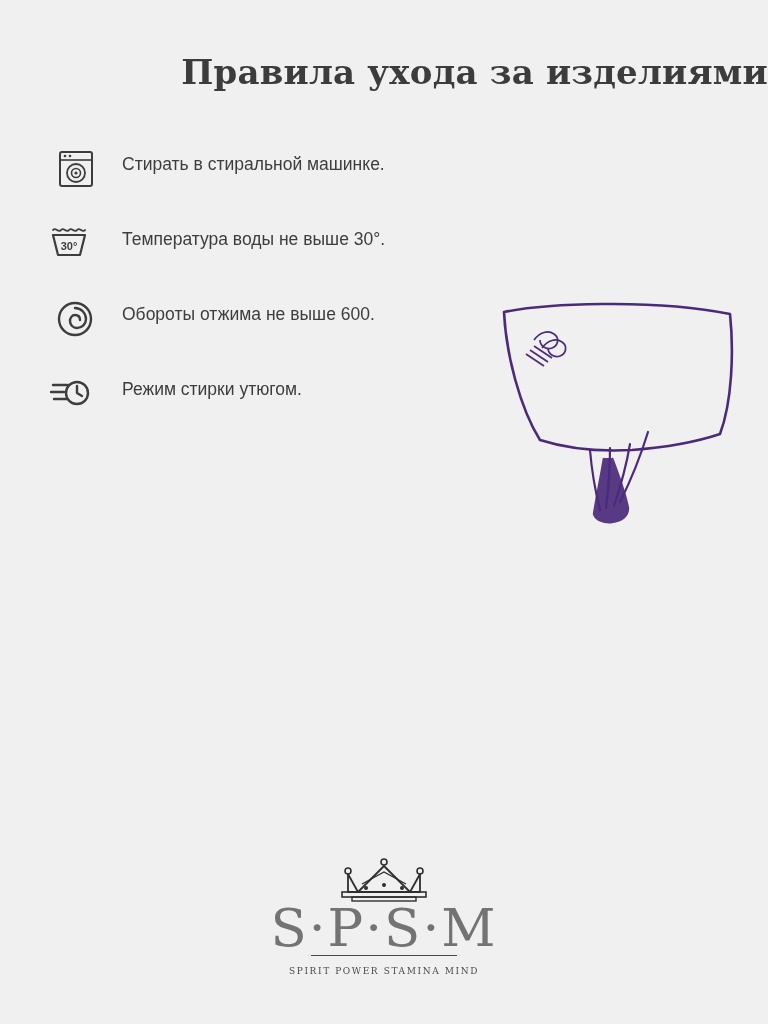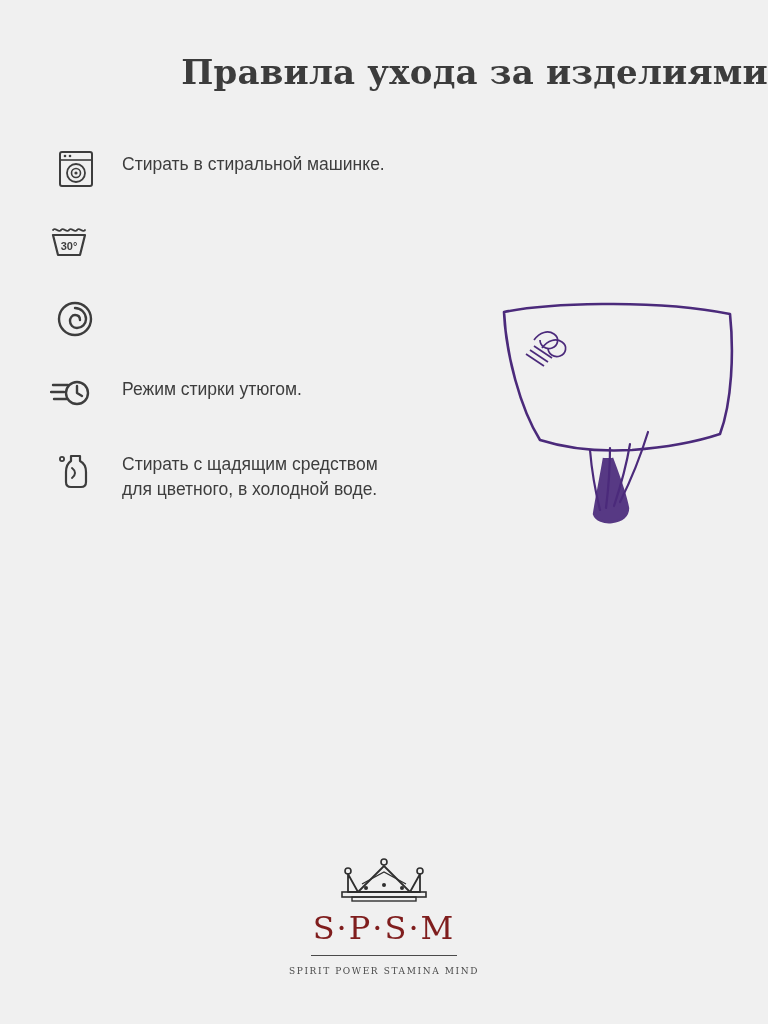--- a/index.html
+++ b/index.html
@@ -74,23 +74,23 @@
   .logo {
     position: absolute;
     left: 0;
     width: 768px;
     bottom: 48px;
     text-align: center;
   }
   .logo svg { display: block; margin: 0 auto; }
   .logo-word {
     font-family: "DejaVu Serif", serif;
-    font-size: 32px;
+    font-size: 53px;
     letter-spacing: 2px;
-    color: #7f1d1d;
+    color: #737373;
     line-height: 48px;
     margin-top: -2px;
   }
   .logo-tagline {
     font-family: "DejaVu Serif", serif;
     font-size: 9px;
     letter-spacing: 1.6px;
     color: #4a4a4a;
     margin-top: 10px;
   }
@@ -126,55 +126,46 @@
     </div>
 
     <div class="rule">
       <div class="icon">
         <svg width="44" height="34" viewBox="0 0 44 34">
           <path d="M3 5 C3 5 4 3 7 5 C10 7 11 5 11 5 C11 5 12 3 15 5 C18 7 19 5 19 5 C19 5 20 3 23 5 C26 7 27 5 27 5 C27 5 28 3 31 5 C34 7 35 5 35 5" fill="none" stroke="#3d3d3d" stroke-width="1.8" stroke-linecap="round"></path>
           <path d="M3 10 L35 10 L30 30 L8 30 Z" fill="none" stroke="#3d3d3d" stroke-width="2.2" stroke-linejoin="round"></path>
           <text x="19" y="25" font-family="'Liberation Sans', sans-serif" font-size="11" font-weight="bold" fill="#3d3d3d" text-anchor="middle">30°</text>
         </svg>
       </div>
+      <div class="text">Температура воды не выше 30°.</div>
     </div>
 
     <div class="rule">
       <div class="icon">
         <svg width="38" height="38" viewBox="0 0 38 38">
           <circle cx="19" cy="19" r="16" fill="none" stroke="#3d3d3d" stroke-width="2.4"></circle>
           <path d="M19 8 C25 8 30 13 30 19 C30 24 26 28 21 28 C17 28 14 25 14 21 C14 18 16 15 19 15 C22 15 24 17 24 20" fill="none" stroke="#3d3d3d" stroke-width="2.4" stroke-linecap="round"></path>
         </svg>
       </div>
+      <div class="text">Обороты отжима не выше 600.</div>
     </div>
 
     <div class="rule">
       <div class="icon">
         <svg width="44" height="34" viewBox="0 0 44 34">
           <circle cx="27" cy="18" r="11" fill="none" stroke="#3d3d3d" stroke-width="2.4"></circle>
           <path d="M27 11 L27 18 L32 21" fill="none" stroke="#3d3d3d" stroke-width="2.4" stroke-linecap="round" stroke-linejoin="round"></path>
           <line x1="3" y1="10" x2="18" y2="10" stroke="#3d3d3d" stroke-width="2.4" stroke-linecap="round"></line>
           <line x1="1" y1="17" x2="14" y2="17" stroke="#3d3d3d" stroke-width="2.4" stroke-linecap="round"></line>
           <line x1="4" y1="24" x2="17" y2="24" stroke="#3d3d3d" stroke-width="2.4" stroke-linecap="round"></line>
         </svg>
       </div>
       <div class="text">Режим стирки утюгом.</div>
     </div>
 
-    <div class="rule">
-      <div class="icon">
-        <svg width="36" height="40" viewBox="0 0 36 40">
-          <path d="M13 6 L22 6 L22 11 C26 13 28 17 28 22 L28 32 C28 35 26 37 23 37 L13 37 C10 37 8 35 8 32 L8 22 C8 17 10 13 13 11 Z" fill="none" stroke="#3d3d3d" stroke-width="2.2" stroke-linejoin="round"></path>
-          <path d="M14 18 C18 21 18 25 14 28" fill="none" stroke="#3d3d3d" stroke-width="2" stroke-linecap="round"></path>
-          <circle cx="4" cy="9" r="2.1" fill="none" stroke="#3d3d3d" stroke-width="1.8"></circle>
-        </svg>
-      </div>
-      <div class="text">Стирать с щадящим средством
-для цветного, в холодной воде.</div>
-    </div>
 
 
 
   </div>
 
   <div class="garment">
     <svg width="300" height="260" viewBox="0 0 300 260">
       <path d="M22 30 C60 22 170 16 248 32 C252 70 250 120 238 152 C220 158 190 165 150 168 C112 170 80 165 58 158 C38 126 24 72 22 30 Z" fill="none" stroke="#4b2a7b" stroke-width="2.6" stroke-linejoin="round"></path>
       <path d="M122 176 C118 200 114 218 112 232 C114 238 122 241 130 240 C140 239 146 234 146 226 C143 210 136 192 130 176" fill="#4b2a7b" stroke="#4b2a7b" stroke-width="2.4" stroke-linejoin="round" opacity="0.92"></path>
       <path d="M108 168 C110 192 114 212 118 228" fill="none" stroke="#4b2a7b" stroke-width="2.2" stroke-linecap="round"></path>

